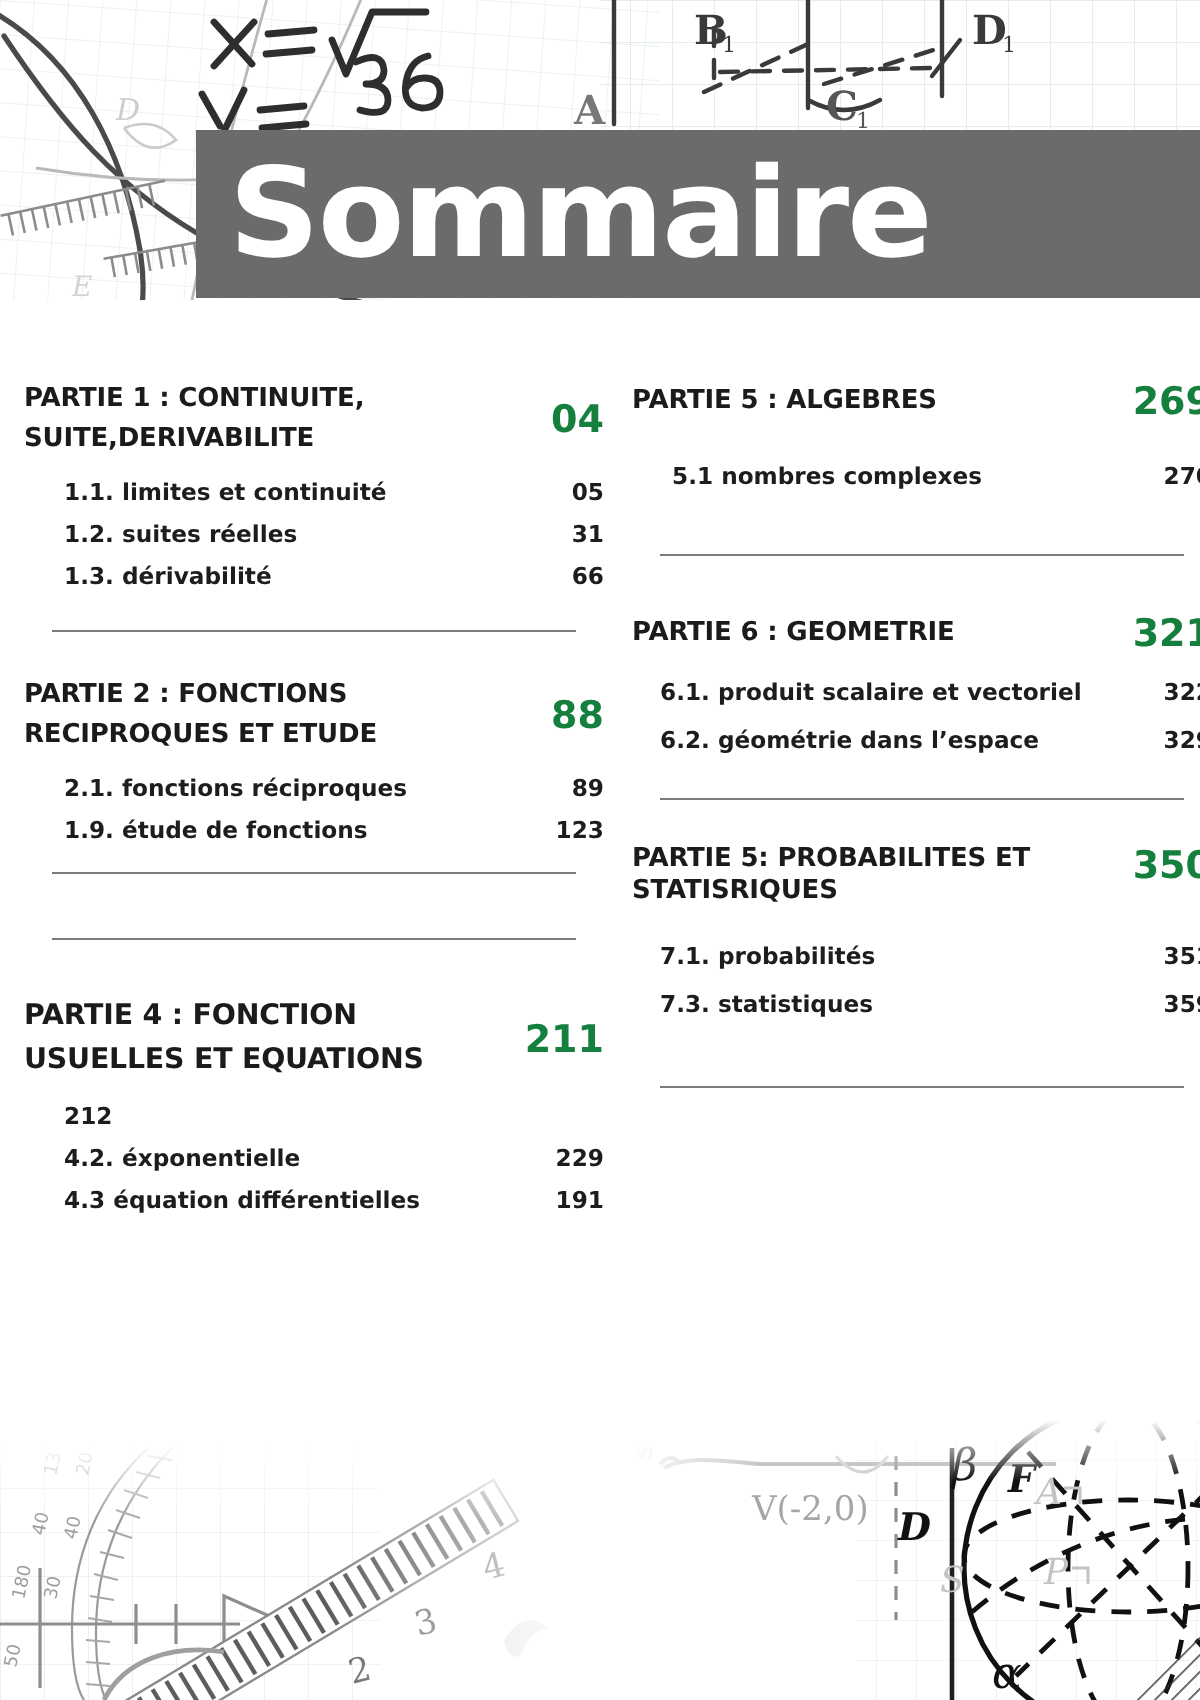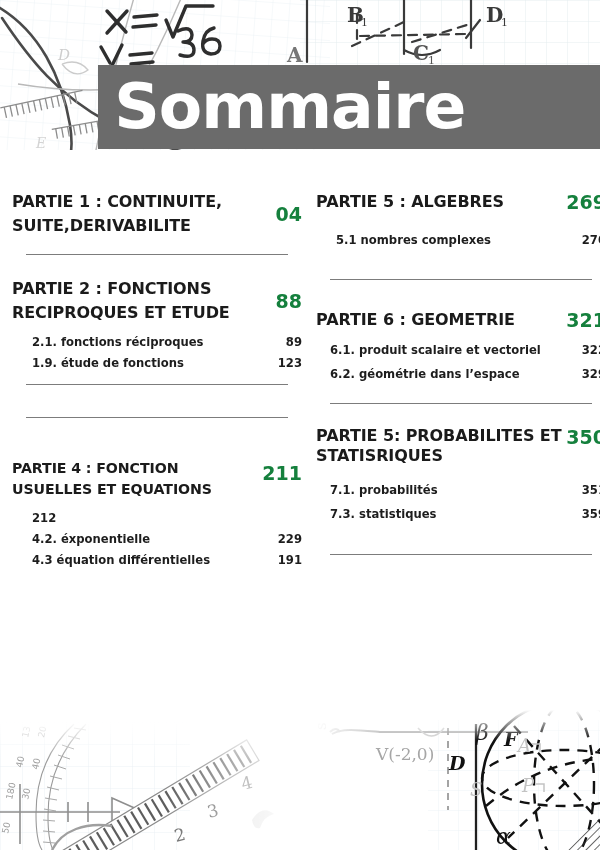--- a/index.html
+++ b/index.html
@@ -81,21 +81,21 @@
   }
   .part-head {
     display: flex;
     align-items: center;
     justify-content: space-between;
     gap: 4px;
   }
   .part-title {
     font-family: "DejaVu Sans", sans-serif;
     font-weight: bold;
-    font-size: 16px;
+    font-size: 13px;
     line-height: 1.5;
     color: #1b1b1b;
     letter-spacing: -0.1px;
     flex: 1 1 auto;
   }
   .part-page {
     font-family: "DejaVu Sans", sans-serif;
     font-weight: bold;
     font-size: 19px;
     color: #15803d;
@@ -128,21 +128,21 @@
     margin-left: 14px;
     margin-right: 14px;
   }
 
   
   .gap-s  { height: 10px; }
   .gap-m  { height: 16px; }
   .gap-l  { height: 22px; }
   .gap-xl { height: 28px; }
 
-  .wide-title { font-size: 14.2px; margin-top: 12px; }
+  .wide-title { font-size: 14.2px; }
 
   
   .bottom-deco-left {
     position: absolute;
     left: 0;
     top: 722px;
     width: 300px;
     height: 128px;
     overflow: hidden;
     background: #ffffff;
@@ -326,20 +326,34 @@
 
   <div class="toc">
 
     <div class="col col-left">
 
       <div class="part">
         <div class="part-head">
           <span class="part-title">PARTIE 1 : CONTINUITE, SUITE,DERIVABILITE</span>
           <span class="part-page">04</span>
         </div>
+        <div class="subs">
+          <div class="sub-row">
+            <span class="sub-label">1.1. limites et continuité</span>
+            <span class="sub-page">05</span>
+          </div>
+          <div class="sub-row">
+            <span class="sub-label">1.2. suites réelles</span>
+            <span class="sub-page">31</span>
+          </div>
+          <div class="sub-row">
+            <span class="sub-label">1.3. dérivabilité</span>
+            <span class="sub-page">66</span>
+          </div>
+        </div>
       </div>
 
       <div class="gap-m"></div>
       <div class="divider"></div>
       <div class="gap-l"></div>
 
       <div class="part">
         <div class="part-head">
           <span class="part-title">PARTIE 2 : FONCTIONS RECIPROQUES ET ETUDE</span>
           <span class="part-page">88</span>

